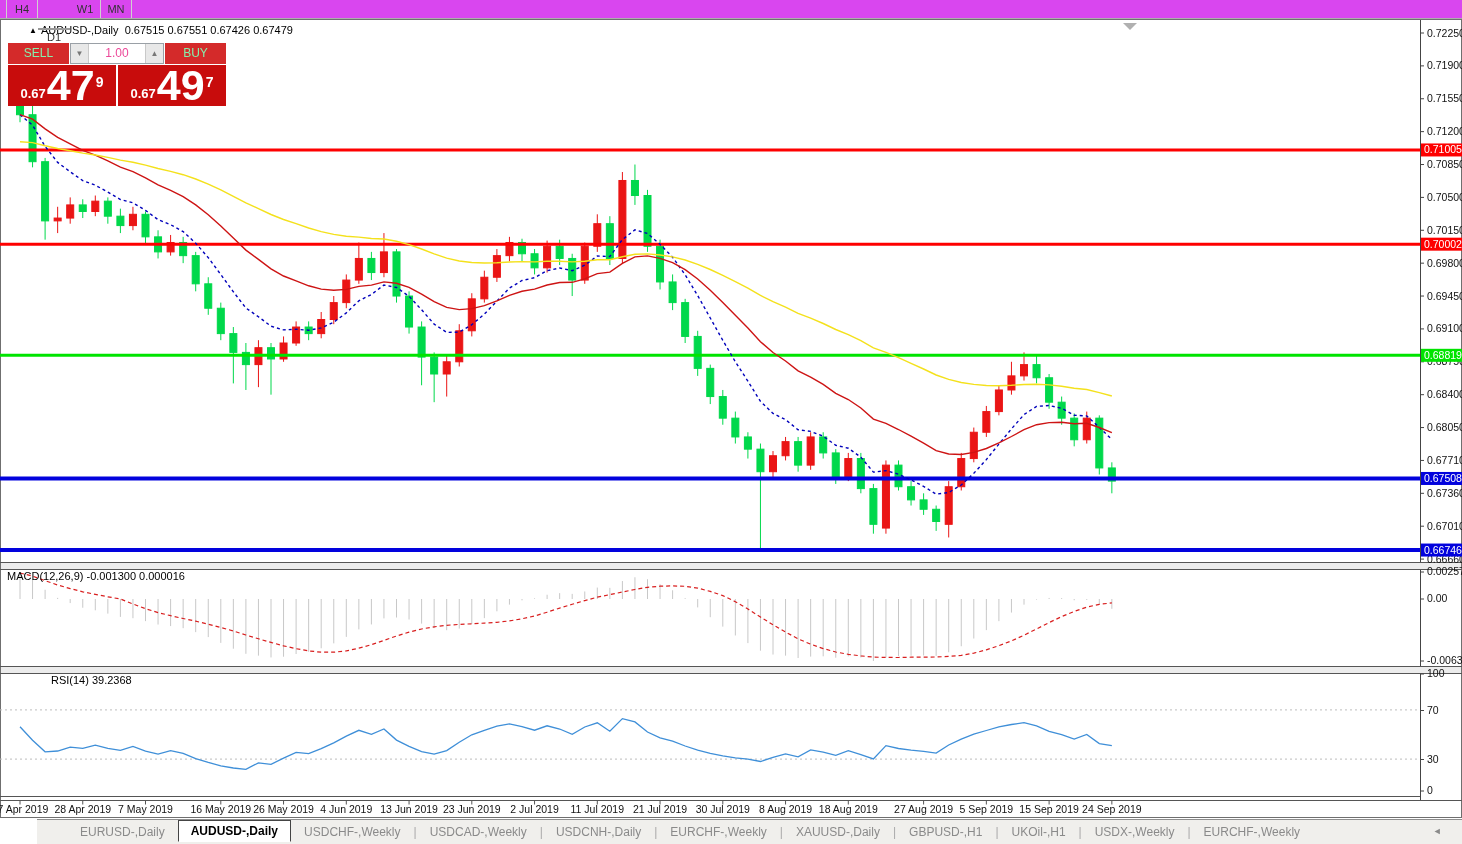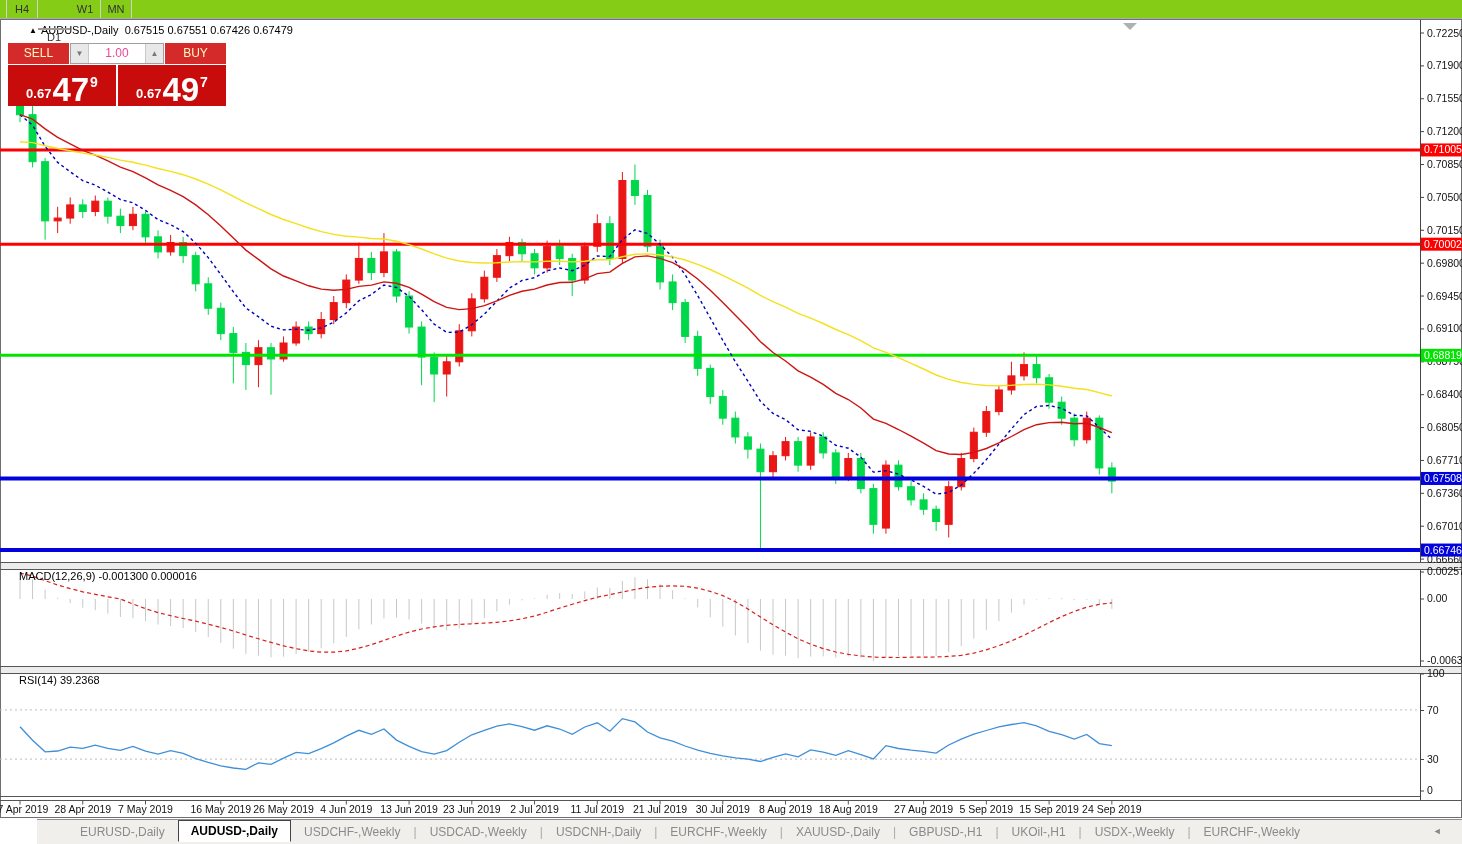--- a/index.html
+++ b/index.html
@@ -1,44 +1,44 @@
 <!DOCTYPE html>
 <html><head>
 <meta charset="utf-8">
 <style>
   html,body{margin:0;padding:0;background:#fff;width:1462px;height:844px;overflow:hidden;
     font-family:"Liberation Sans",sans-serif;-webkit-font-smoothing:none;}
   #stage{position:absolute;top:0;left:0;width:1462px;height:844px;}
   svg{position:absolute;top:0;left:0;}
   
-  .tf-toolbar{position:absolute;top:0;left:0;width:1462px;height:19px;background:#84cc16;
+  .tf-toolbar{position:absolute;top:0;left:0;width:1462px;height:19px;background:#d946ef;
     border-bottom:1px solid #adadad;display:flex;align-items:stretch;padding-left:6px;box-sizing:border-box;z-index:5;}
   .tf-btn{min-width:26px;padding:0 2px;font-size:11px;color:#333;text-align:center;line-height:18px;
     border-right:1px solid #d0d0d0;cursor:default;}
   .tf-btn:first-child{border-left:1px solid #d0d0d0;}
   .tf-btn.active{background:#fbfbfb;border:1px solid #9a9a9a;line-height:16px;margin-top:28px;}
   
   .chart-title{position:absolute;top:24px;left:9px;font-size:11px;color:#000;z-index:4;white-space:nowrap;margin-left:20px;}
   .chart-title .mk{font-size:8px;vertical-align:1px;margin-right:4px;}
   
   .trade{position:absolute;top:43px;left:8px;width:218px;z-index:6;}
   .trade-row1{display:flex;height:21px;}
-  .btn-sell,.btn-buy{width:61px;background:#d42a2a;color:#fef9c3;font-size:12px;text-align:center;line-height:21px;}
+  .btn-sell,.btn-buy{width:61px;background:#d42a2a;color:#86efac;font-size:12px;text-align:center;line-height:21px;}
   .spinner{flex:1;display:flex;margin:0 1px;border:1px solid #9aa0a6;background:#fff;box-sizing:border-box;}
   .spin-btn{width:17px;background:#e8e8e8;color:#777;font-size:8px;text-align:center;line-height:19px;border-right:1px solid #c9c9c9;}
   .spin-btn.up{border-right:none;border-left:1px solid #c9c9c9;}
   .vol{flex:1;font-size:12px;color:#ec4899;text-align:center;line-height:19px;}
   .trade-row2{display:flex;margin-top:1px;}
   .qbox{width:112px;height:41px;background:#c80c0c;color:#fff;display:flex;align-items:flex-end;justify-content:center;padding-bottom:2px;box-sizing:border-box;}
   .qbox.right{margin-left:2px;}
   .qpfx{font-size:13px;font-weight:bold;margin:0 1px 3px 0;}
-  .qbig{font-size:33px;font-weight:bold;line-height:0.85;}
+  .qbig{font-size:43px;font-weight:bold;line-height:0.85;}
   .qsup{font-size:14px;font-weight:bold;margin:0 0 14px 1px;}
   
-  .ind-label{position:absolute;left:19px;font-size:11px;color:#000;z-index:4;white-space:nowrap;}
+  .ind-label{position:absolute;left:7px;font-size:11px;color:#000;z-index:4;white-space:nowrap;}
   
   .tabbar{position:absolute;top:819px;left:0;width:1462px;height:25px;background:#f0efec;
     border-top:1px solid #8f8f8f;display:flex;align-items:center;padding-left:30px;box-sizing:border-box;z-index:5;font-size:12px;margin-left:37px;}
   .tab{padding:3px 13px;color:#8a8a8a;white-space:nowrap;cursor:default;}
   .tab.active{background:#fff;color:#000;font-weight:bold;border:1px solid #444;border-bottom:1px solid #fff;position:relative;top:-1px;padding:3px 12px;}
   .tab-sep{color:#aaa;}
   .tab-scroll{position:absolute;right:10px;top:6px;color:#8a8a8a;font-size:9px;letter-spacing:12px;}
 </style>
 </head>
 <body>
@@ -458,21 +458,21 @@
       </div>
       <div class="qbox right">
         <span class="qpfx">0.67</span>
           <span class="qbig">49</span>
           <span class="qsup">7</span>
       </div>
     </div>
   </div>
 
   <div class="ind-label" style="top:570px;">MACD(12,26,9) -0.001300 0.000016</div>
-  <div class="ind-label" style="top:674px;">RSI(14) 39.2368</div>
+  <div class="ind-label" style="top:674px;margin-left:44px;">RSI(14) 39.2368</div>
 
   <div class="tabbar" id="tabbar">
       <span class="tab">EURUSD-,Daily</span>
       <span class="tab active">AUDUSD-,Daily</span>
       <span class="tab">USDCHF-,Weekly</span>
       <span class="tab-sep">|</span>
       <span class="tab">USDCAD-,Weekly</span>
       <span class="tab-sep">|</span>
       <span class="tab">USDCNH-,Daily</span>
       <span class="tab-sep">|</span>

